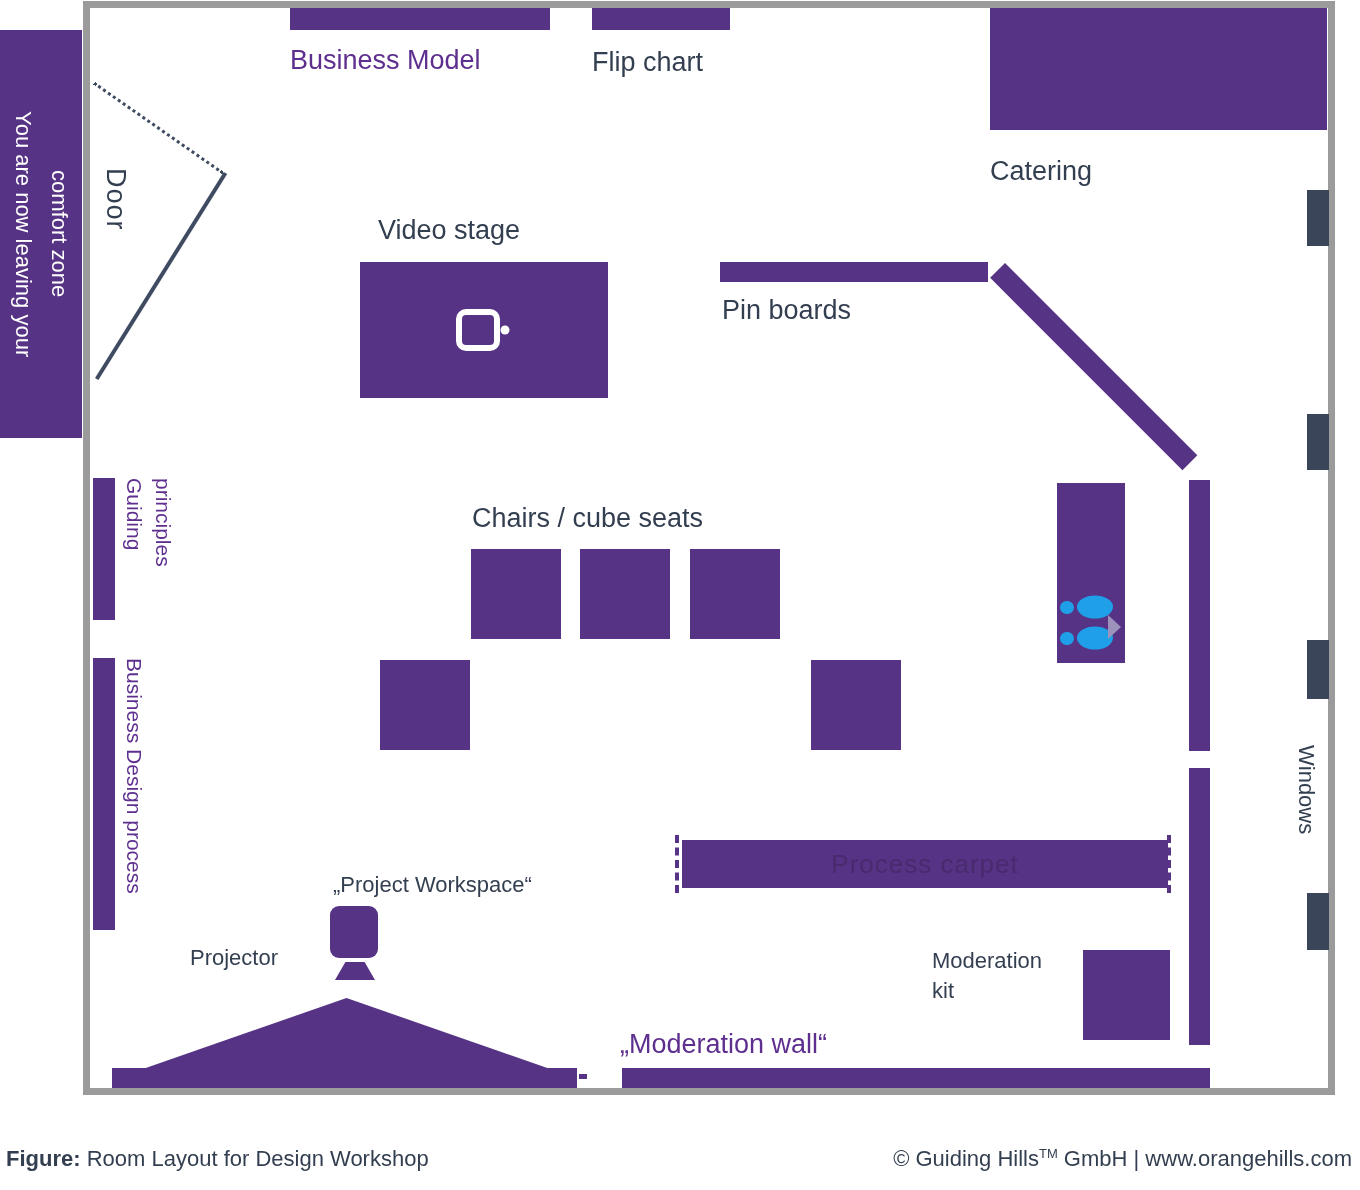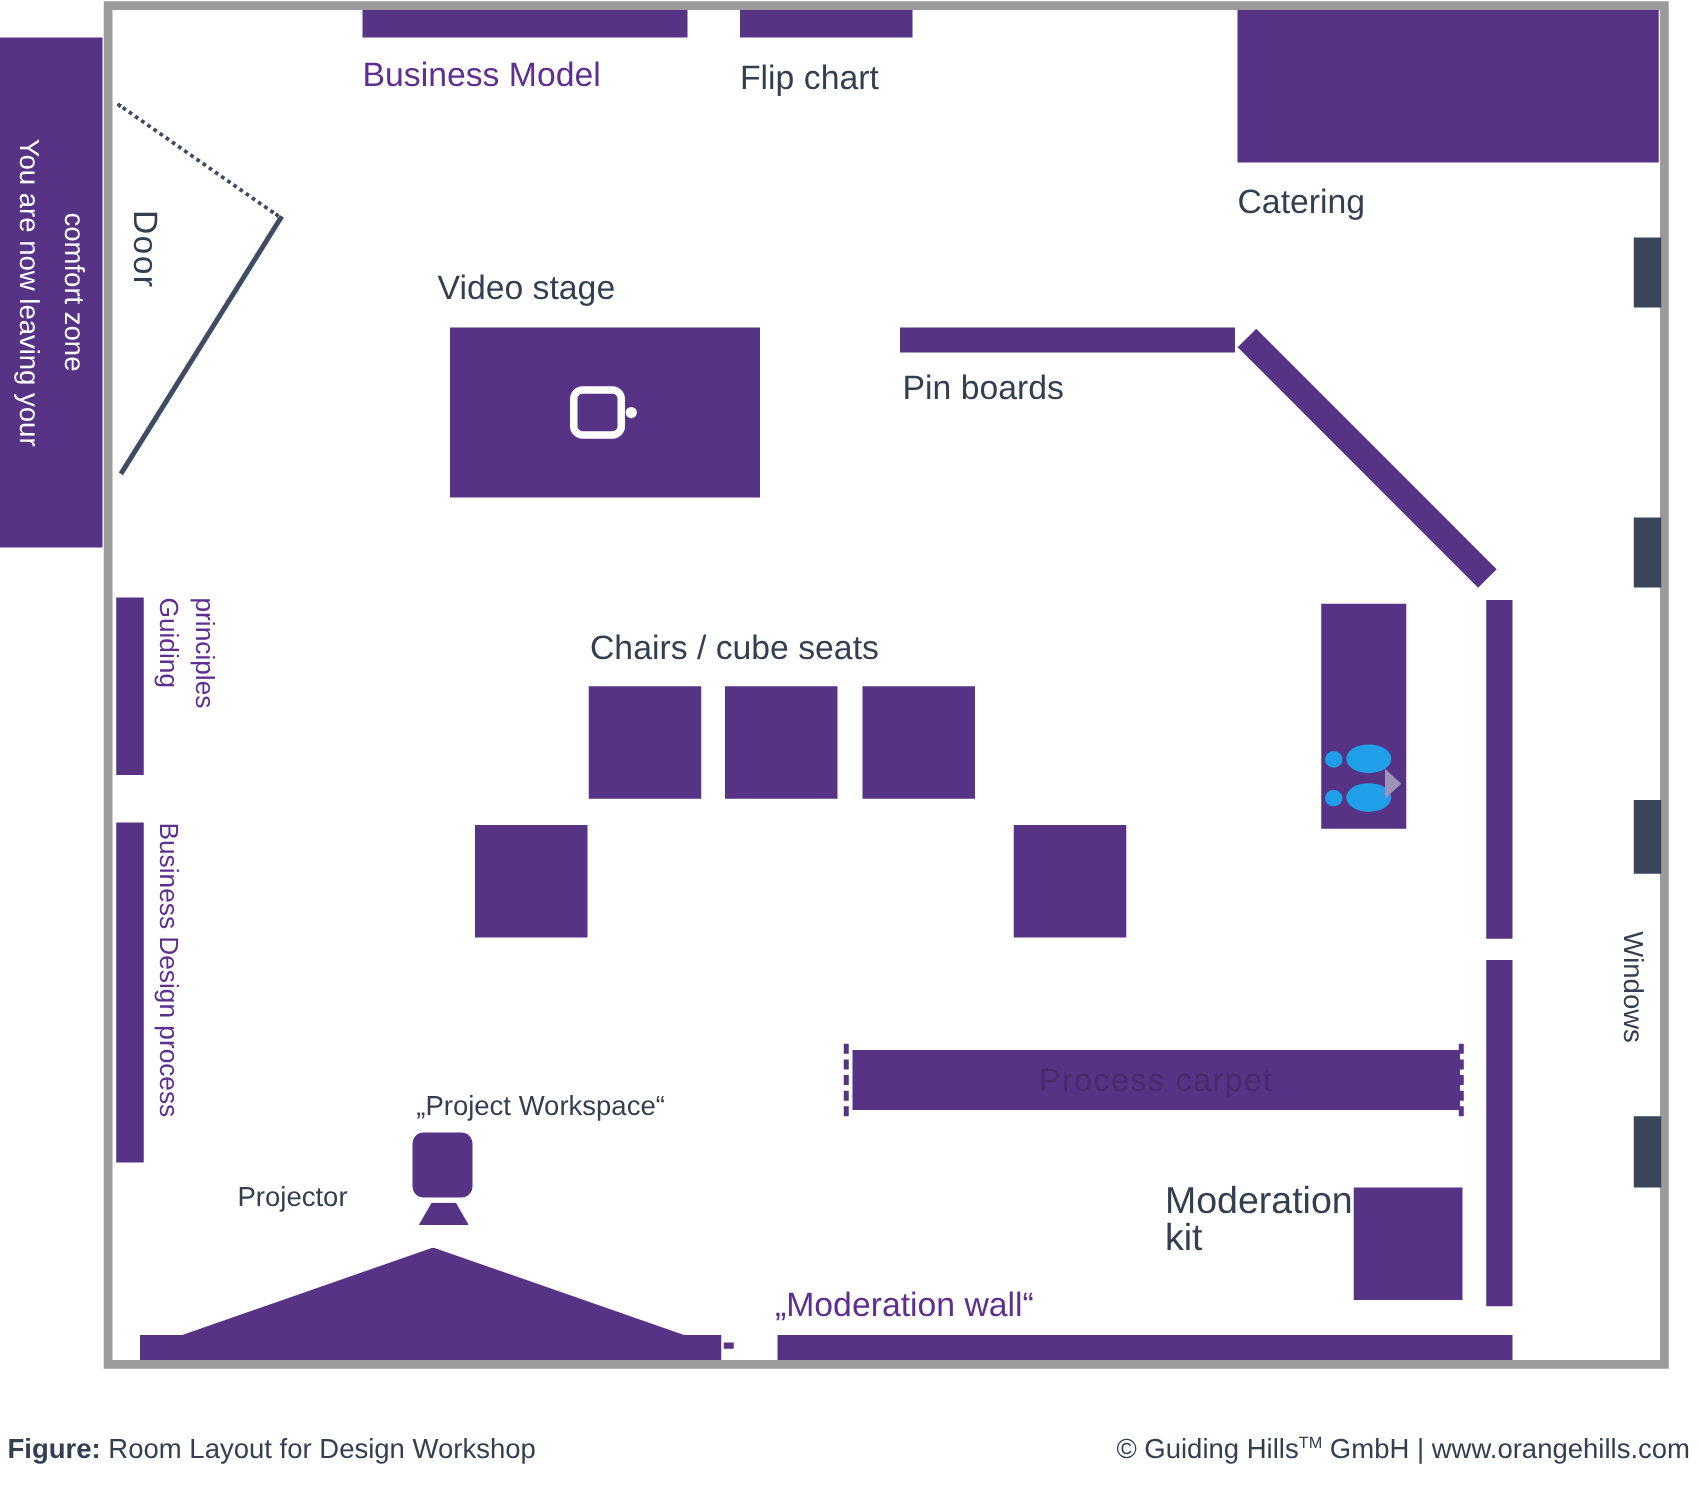--- a/index.html
+++ b/index.html
@@ -41,23 +41,23 @@
 
   <div class="bar" style="left:290px;top:8px;width:260px;height:22px;"></div>
   <div class="abs purple lbl" style="left:290px;top:42px;">
     <span style="display:block;">Business Model</span>
   </div>
 
   <div class="bar" style="left:592px;top:8px;width:138px;height:22px;"></div>
   <div class="abs navy lbl" style="left:592px;top:44px;">Flip chart</div>
 
   <div class="bar" style="left:990px;top:8px;width:337px;height:122px;"></div>
-  <div class="abs navy lbl" style="left:990px;top:143px;">Catering</div>
+  <div class="abs navy lbl" style="left:990px;top:153px;">Catering</div>
 
-  <div class="abs navy lbl" style="left:350px;top:212px;">Video stage</div>
+  <div class="abs navy lbl" style="left:378px;top:212px;">Video stage</div>
   <div class="bar" style="left:360px;top:262px;width:248px;height:136px;display:flex;align-items:center;justify-content:center;">
     <svg width="58" height="44" viewBox="0 0 58 44">
       <rect x="4" y="4" width="38" height="36" rx="7" fill="none" stroke="#ffffff" stroke-width="6"></rect>
       <circle cx="50" cy="22" r="4.5" fill="#ffffff"></circle>
     </svg>
   </div>
 
   <div class="bar" style="left:720px;top:262px;width:268px;height:20px;"></div>
   <div class="abs navy lbl" style="left:722px;top:292px;">Pin boards</div>
   <div class="bar" style="left:1005px;top:263px;width:272px;height:21px;transform:rotate(45deg);transform-origin:0 0;"></div>
@@ -106,21 +106,21 @@
        clip-path:polygon(26% 0,74% 0,100% 100%,0 100%);"></div>
 
   <div class="abs" style="left:140px;top:998px;width:413px;height:72px;background:#563384;
        clip-path:polygon(50% 0,100% 100%,0 100%);"></div>
   <div class="bar" style="left:112px;top:1068px;width:465px;height:20px;"></div>
   <div class="bar" style="left:579px;top:1074px;width:8px;height:5px;"></div>
 
   <div class="abs purple lbl" style="left:620px;top:1026px;">„Moderation wall“</div>
   <div class="bar" style="left:622px;top:1068px;width:588px;height:20px;"></div>
 
-  <div class="abs navy" style="left:932px;top:946px;font-size:30px;line-height:30px;">
+  <div class="abs navy" style="left:932px;top:946px;font-size:22px;line-height:30px;">
     <span style="display:block;">Moderation</span>
     <span style="display:block;">kit</span>
   </div>
   <div class="bar" style="left:1083px;top:950px;width:87px;height:90px;"></div>
 
   <div class="window" style="left:1307px;top:190px;height:56px;"></div>
   <div class="window" style="left:1307px;top:414px;height:56px;"></div>
   <div class="window" style="left:1307px;top:640px;height:59px;"></div>
   <div class="window" style="left:1307px;top:893px;height:57px;"></div>
   <div class="abs vtext navy" style="left:1293px;top:745px;font-size:22px;">Windows</div>

